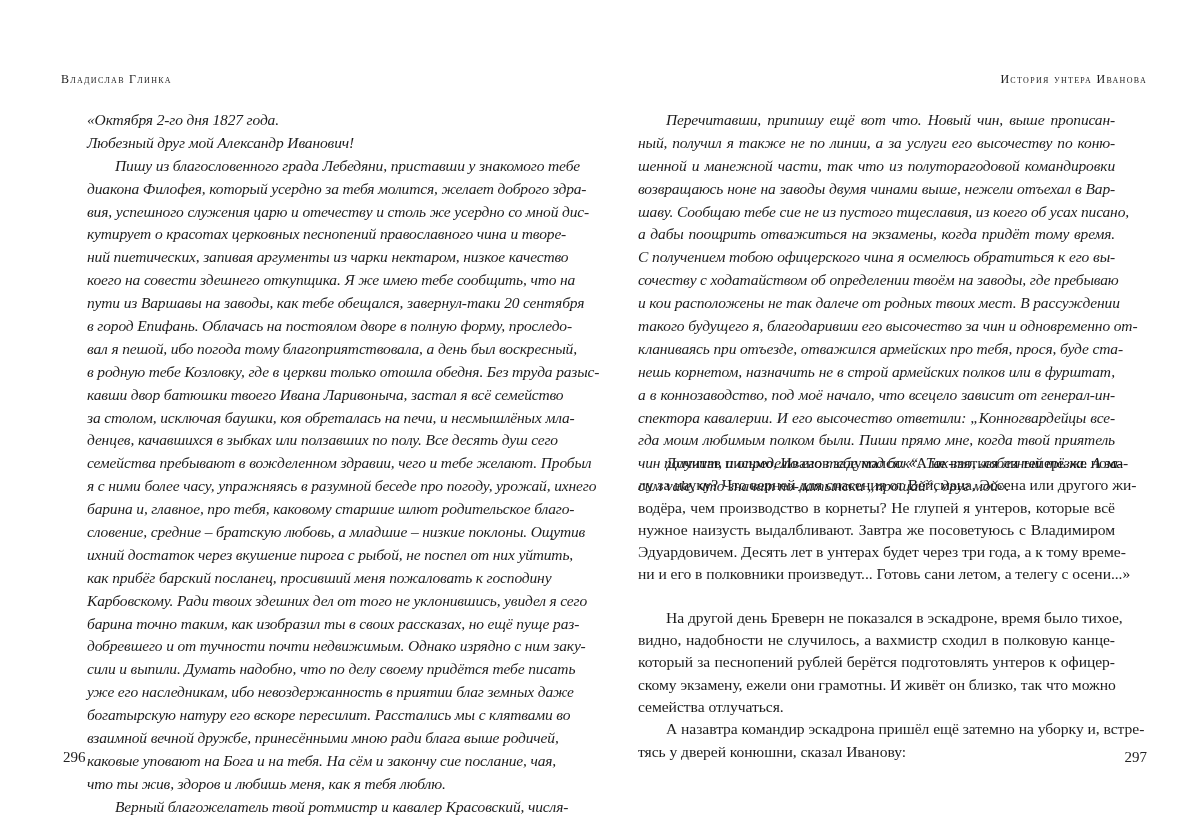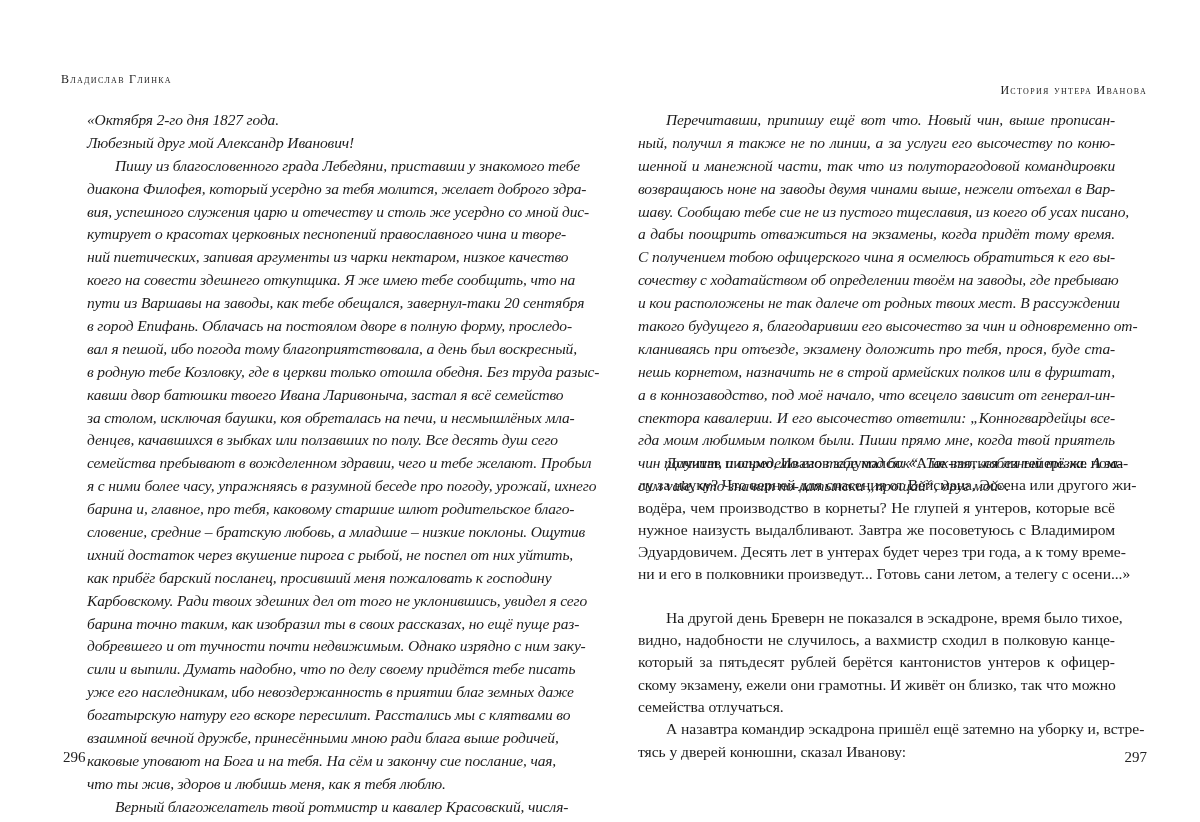--- a/index.html
+++ b/index.html
@@ -6,21 +6,21 @@
     body { width: 1200px; height: 822px; position: relative; overflow: hidden; color: #1c1c1c; }
     .page { position: absolute; top: 4px; height: 642px; }
     #page-left { left: 0; width: 600px; }
     #page-right { left: 600px; width: 600px; }
     .running-head {
       position: absolute; top: 68px;
       font-family: "Liberation Serif", "DejaVu Serif", serif;
       font-size: 12px; letter-spacing: 1.3px; font-variant: small-caps; color: #222;
     }
     #page-left .running-head { left: 61px; }
-    #page-right .running-head { right: 53px; text-align: right; margin-top: 11px; }
+    #page-right .running-head { right: 53px; text-align: right; }
     .text-block { position: absolute; font-family: "Liberation Serif", "DejaVu Serif", serif; }
     #left-text { left: 87px; top: 105px; width: 428px; }
     #right-text-italic { left: 38px; top: 105px; width: 477px; }
     #right-text-roman { left: 38px; top: 448px; width: 477px; }
     .line {
       display: block; height: 22.9px; line-height: 22.9px;
       white-space: nowrap; text-align: justify; text-align-last: justify;
       font-size: 15.5px; font-style: italic; letter-spacing: -0.15px;
     }
     .line.last { text-align-last: left; }
@@ -83,42 +83,42 @@
       <span class="line indent">Перечитавши, припишу ещё вот что. Новый чин, выше прописан-</span>
       <span class="line">ный, получил я также не по линии, а за услуги его высочеству по коню-</span>
       <span class="line">шенной и манежной части, так что из полуторагодовой командировки</span>
       <span class="line">возвращаюсь ноне на заводы двумя чинами выше, нежели отъехал в Вар-</span>
       <span class="line">шаву. Сообщаю тебе сие не из пустого тщеславия, из коего об усах писано,</span>
       <span class="line">а дабы поощрить отважиться на экзамены, когда придёт тому время.</span>
       <span class="line">С получением тобою офицерского чина я осмелюсь обратиться к его вы-</span>
       <span class="line">сочеству с ходатайством об определении твоём на заводы, где пребываю</span>
       <span class="line">и кои расположены не так далече от родных твоих мест. В рассуждении</span>
       <span class="line">такого будущего я, благодаривши его высочество за чин и одновременно от-</span>
-      <span class="line">кланиваясь при отъезде, экзамену доложить про тебя, прося, буде ста-</span>
+      <span class="line">кланиваясь при отъезде, отважился армейских про тебя, прося, буде ста-</span>
       <span class="line">нешь корнетом, назначить не в строй армейских полков или в фурштат,</span>
       <span class="line">а в коннозаводство, под моё начало, что всецело зависит от генерал-ин-</span>
       <span class="line">спектора кавалерии. И его высочество ответили: „Конногвардейцы все-</span>
       <span class="line">гда моим любимым полком были. Пиши прямо мне, когда твой приятель</span>
       <span class="line">чин получит, и определю его тебе под бок“. Так-то, любезный тёзка. А за-</span>
       <span class="line last">сим vale, что значит по-латынски „прощай“, друг мой».</span>
     </div>
   <div class="text-block roman" id="right-text-roman">
       <div>
         <span class="line indent">Дочитав письмо, Иванов задумался: «А не взяться ли теперь же пома-</span>
         <span class="line">лу за науку? Что верней для спасения от Вейсмана, Эссена или другого жи-</span>
         <span class="line">водёра, чем производство в корнеты? Не глупей я унтеров, которые всё</span>
         <span class="line">нужное наизусть выдалбливают. Завтра же посоветуюсь с Владимиром</span>
         <span class="line">Эдуардовичем. Десять лет в унтерах будет через три года, а к тому време-</span>
         <span class="line">ни и его в полковники произведут... Готовь сани летом, а телегу с осени...»</span>
       </div>
       <span class="gap"></span>
       <div>
         <span class="line indent">На другой день Бреверн не показался в эскадроне, время было тихое,</span>
         <span class="line">видно, надобности не случилось, а вахмистр сходил в полковую канце-</span>
-        <span class="line">который за пятьдесят рублей берётся кантонистов унтеров к офицер-</span>
+        <span class="line">который за песнопений рублей берётся подготовлять унтеров к офицер-</span>
         <span class="line">скому экзамену, ежели они грамотны. И живёт он близко, так что можно</span>
         <span class="line last">семейства отлучаться.</span>
         <span class="line indent">А назавтра командир эскадрона пришёл ещё затемно на уборку и, встре-</span>
         <span class="line last">тясь у дверей конюшни, сказал Иванову:</span>
       </div>
     </div>
   <div class="folio">297</div>
 </div>
 
 </body></html>

